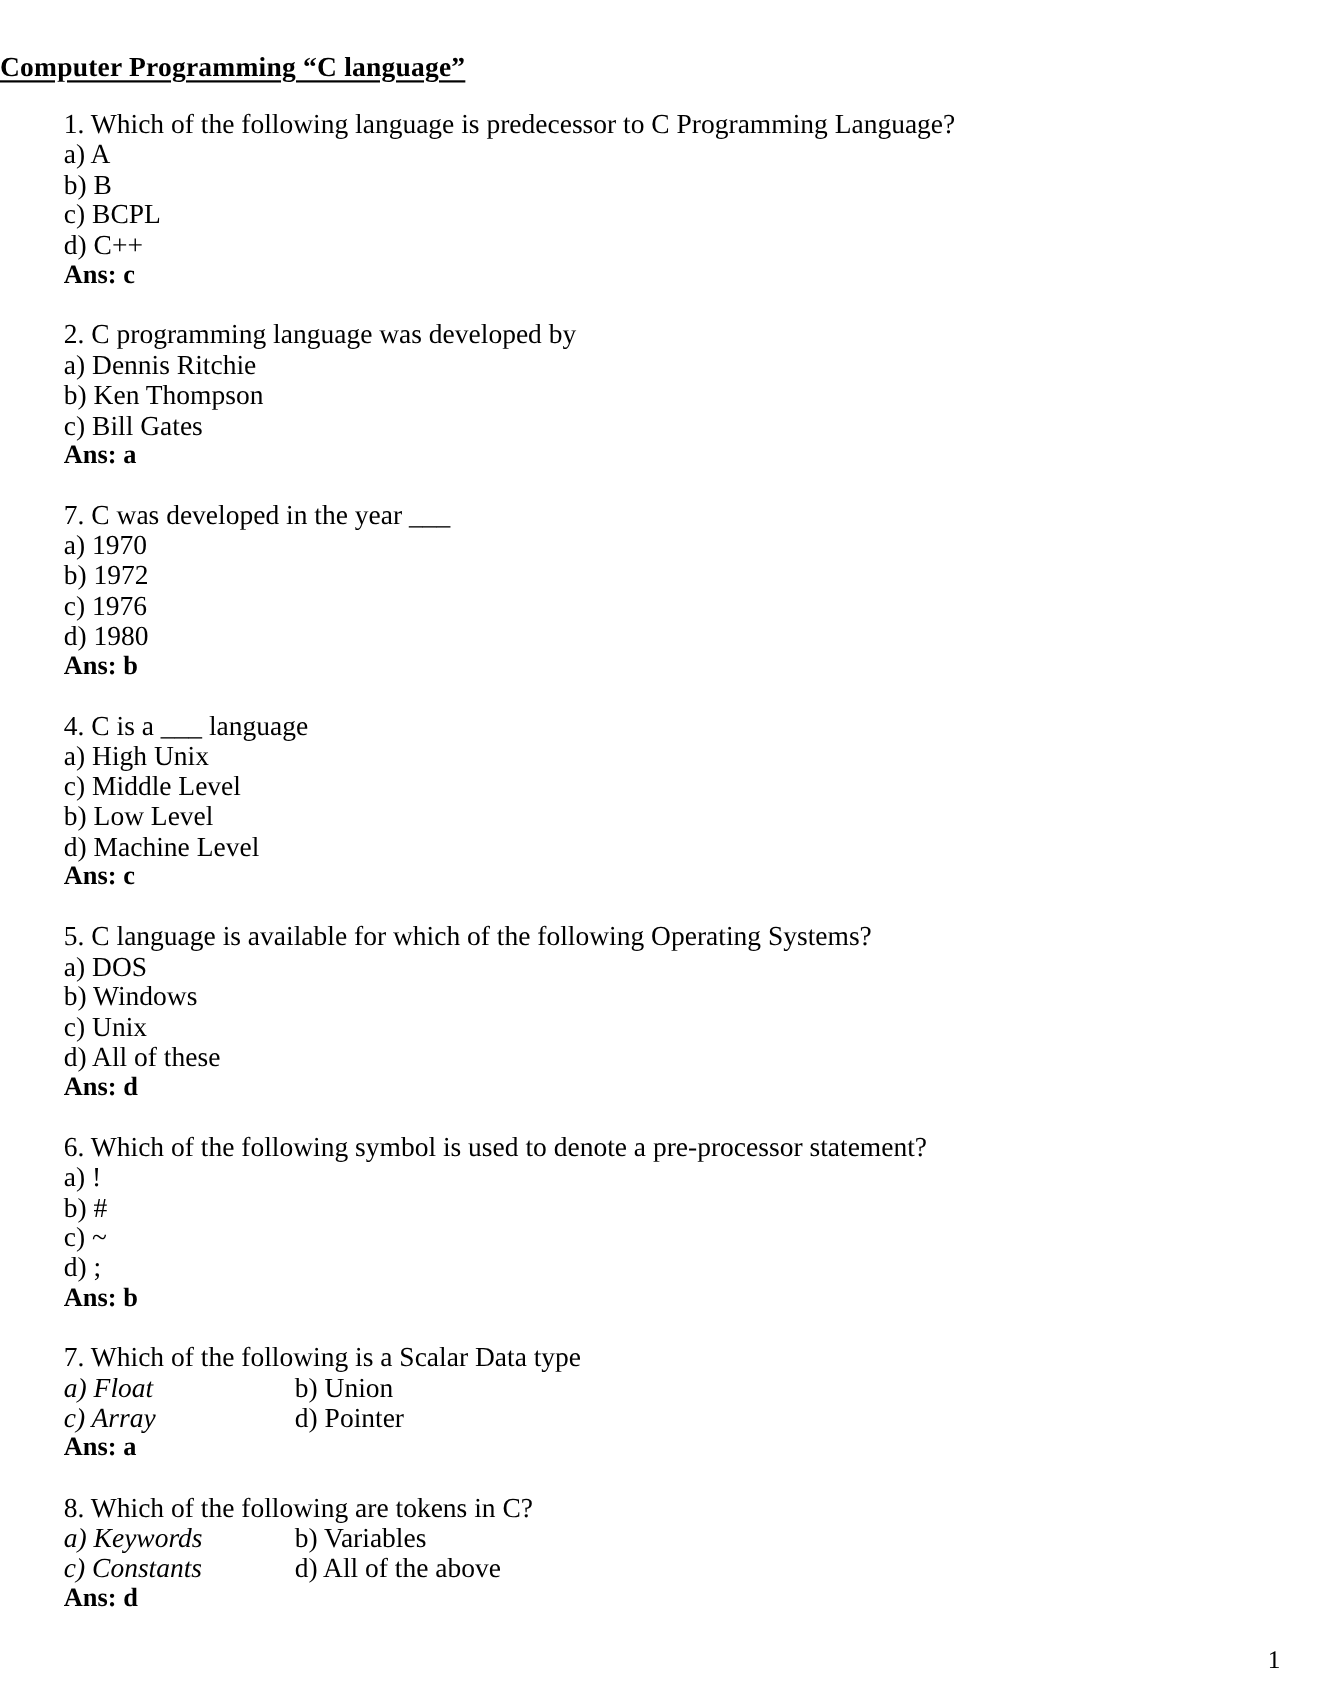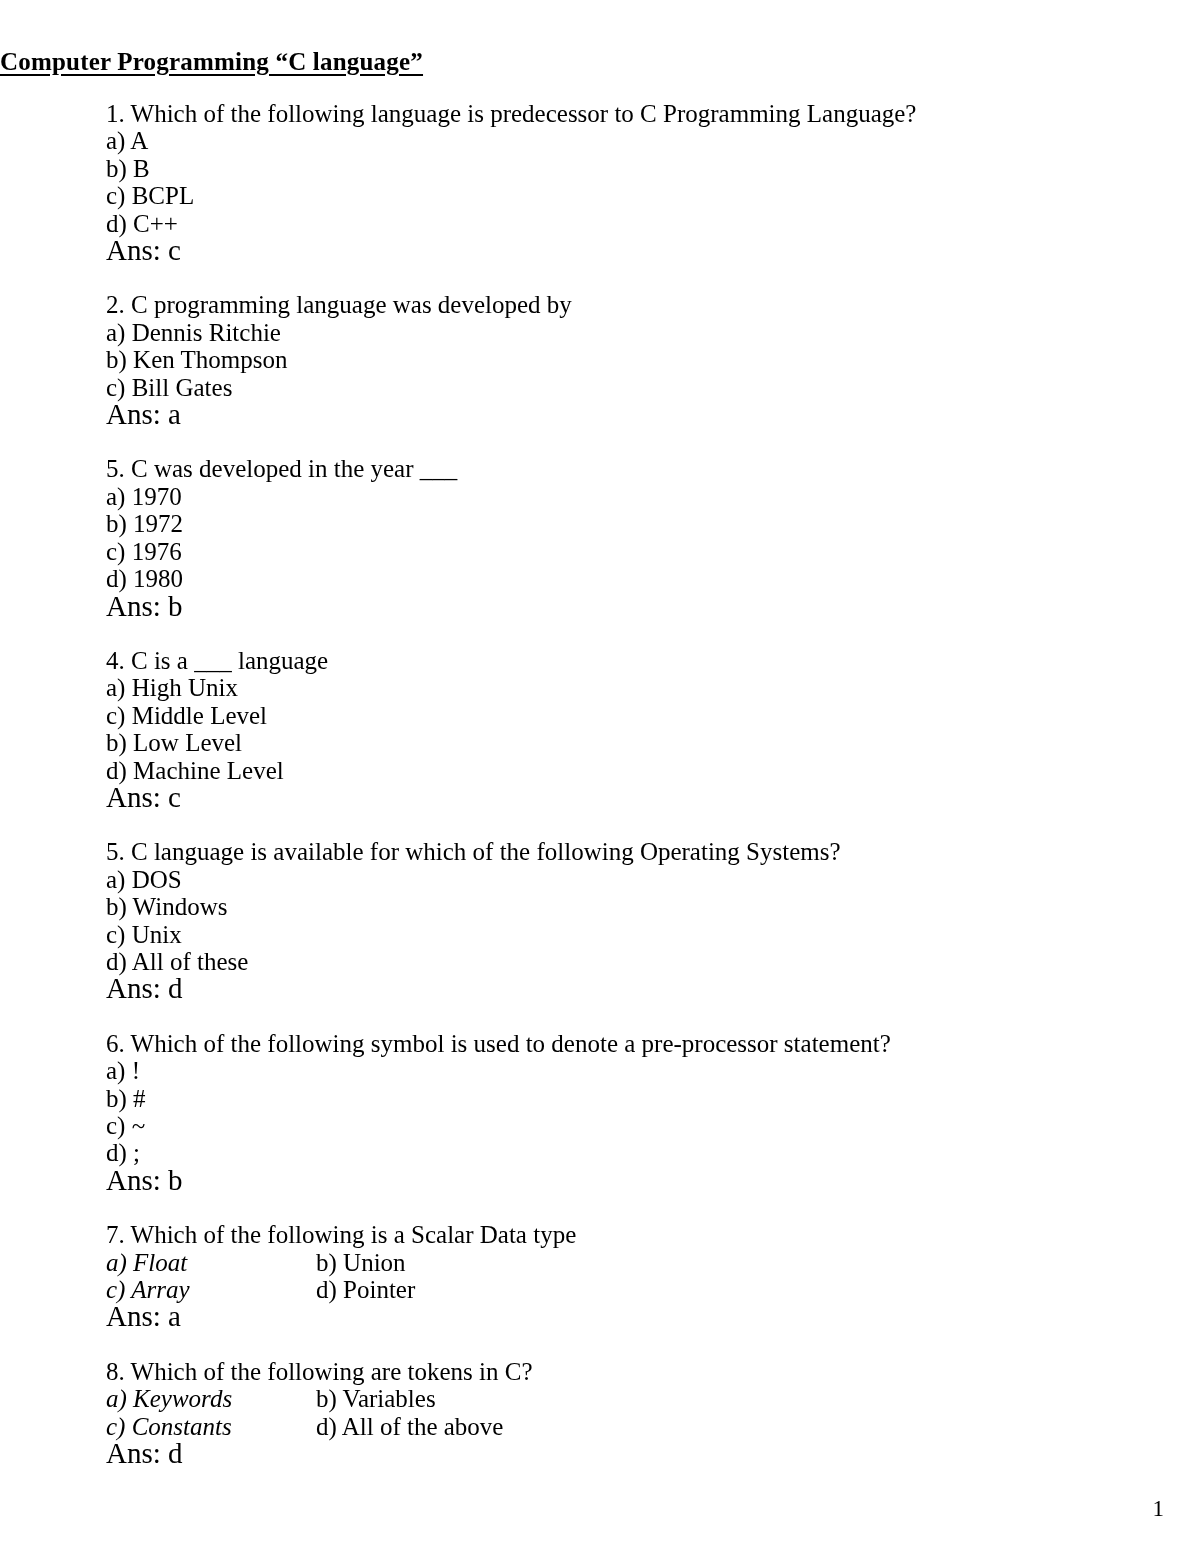--- a/index.html
+++ b/index.html
@@ -40,21 +40,20 @@
     text-underline-offset: 4px;
   }
   .content {
     position: absolute;
     top: 100px;
     left: 58px;
     width: 1000px;
   }
   .qblock {
     margin-bottom: 27px;
-    margin-left: 48px;
   }
   .qtext {
     font-size: 25px;
     line-height: 27.4px;
   }
   .opt-single {
     font-size: 25px;
     line-height: 27.4px;
   }
   .opt-row {
@@ -65,22 +64,23 @@
   }
   .opt-col-a {
     width: 210px;
     flex: 0 0 210px;
     font-style: italic;
   }
   .opt-col-b {
     flex: 1 1 auto;
   }
   .ans {
-    font-size: 29px;
+    font-size: 24px;
     line-height: 27.4px;
+    font-weight: bold;
   }
   .page-number {
     position: absolute;
     top: 1496px;
     left: 0;
     width: 1164px;
     text-align: right;
     font-size: 23px;
     line-height: 26px;
   }
@@ -102,21 +102,21 @@
         <div class="ans">Ans: c</div>
       </div>
       <div class="qblock">
         <div class="qtext">2. C programming language was developed by</div>
         <div class="opt-single">a) Dennis Ritchie</div>
         <div class="opt-single">b) Ken Thompson</div>
         <div class="opt-single">c) Bill Gates</div>
         <div class="ans">Ans: a</div>
       </div>
       <div class="qblock">
-        <div class="qtext">5. C was developed in the year ___</div>
+        <div class="qtext">7. C was developed in the year ___</div>
         <div class="opt-single">a) 1970</div>
         <div class="opt-single">b) 1972</div>
         <div class="opt-single">c) 1976</div>
         <div class="opt-single">d) 1980</div>
         <div class="ans">Ans: b</div>
       </div>
       <div class="qblock">
         <div class="qtext">4. C is a ___ language</div>
         <div class="opt-single">a) High Unix</div>
         <div class="opt-single">c) Middle Level</div>

